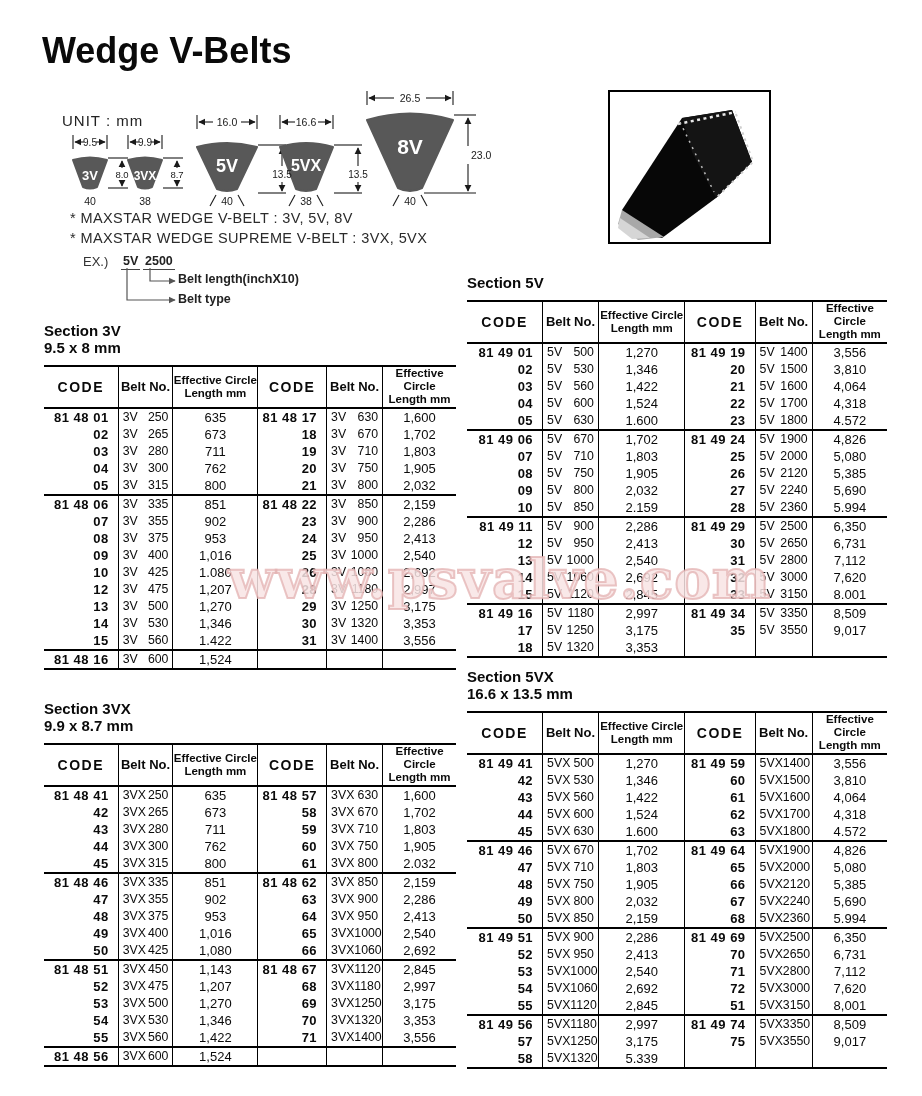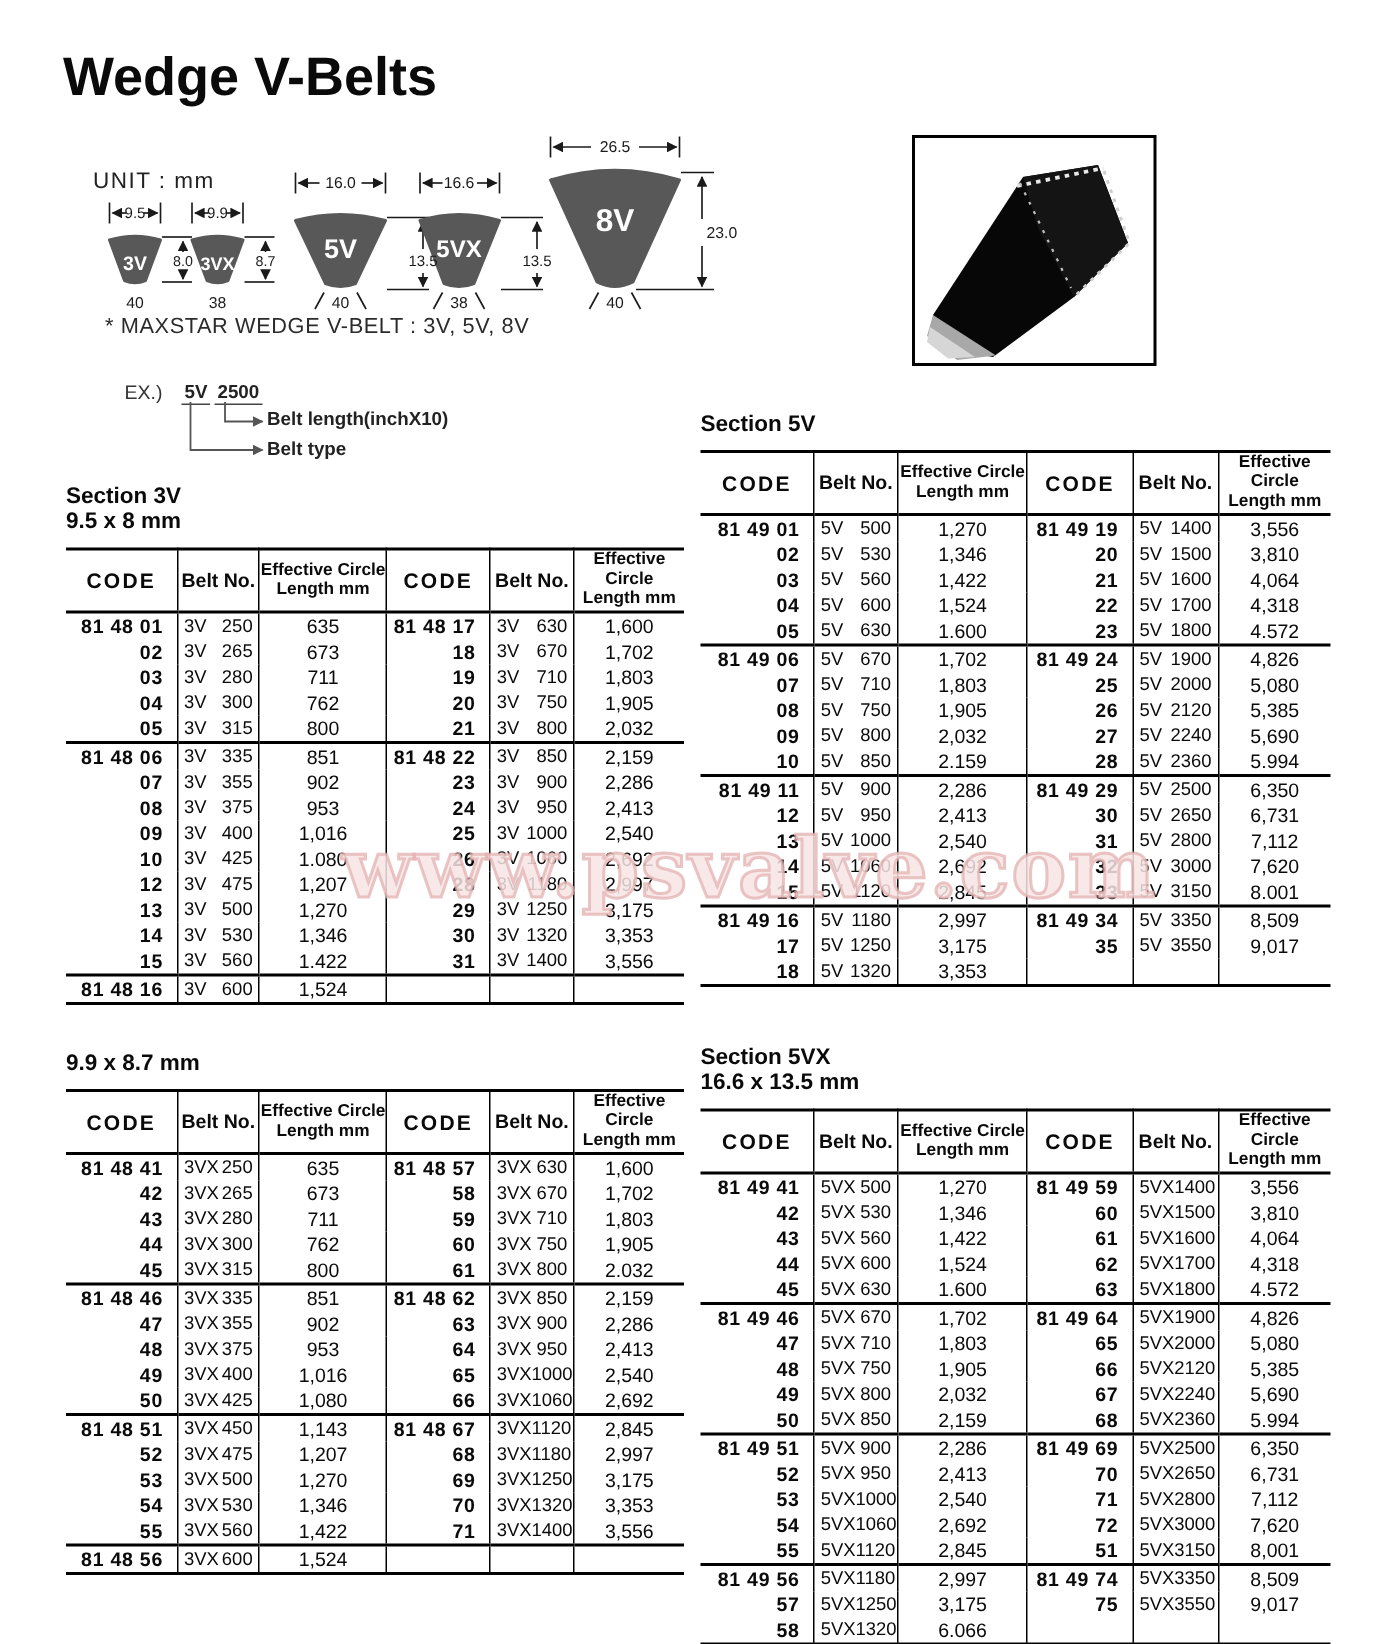--- a/index.html
+++ b/index.html
@@ -19,21 +19,21 @@
   .ex-note{font-size:12.5px;font-weight:600;color:#222;}
   .ex-note-len{left:178px;top:272px;} .ex-note-type{left:178px;top:292px;}
   .photo-box{left:608px;top:90px;width:159px;height:150px;border:2px solid #000;background:#fff;}
   .diagram-svg{left:50px;top:88px;}
   .ex-svg{left:118px;top:264px;}
   
   .tblwrap{position:absolute;}
   .t3v{left:44px;top:322px;width:412px;}
   .t5v{left:467px;top:274px;width:420px;}
   .t3vx{left:44px;top:700px;width:412px;}
-  .t5vx{left:467px;top:668px;width:420px;margin-top:28px;}
+  .t5vx{left:467px;top:668px;width:420px;}
   .tbl-title{font-weight:bold;font-size:15px;line-height:17px;color:#0a0a0a;}
   .belt-table{border-collapse:collapse;width:100%;table-layout:fixed;margin-top:9px;
               border-top:2px solid #000;border-bottom:2px solid #000;}
   .belt-table th{border-bottom:2px solid #000;font-weight:bold;height:36px;vertical-align:middle;
                  text-align:center;padding:0;color:#0a0a0a;}
   .belt-table th.h0{font-size:14px;letter-spacing:1.5px;}
   .belt-table th.h1{font-size:13px;}
   .belt-table th.h2{font-size:11.5px;line-height:1.15;white-space:pre-line;}
   .belt-table th:not(:first-child),.belt-table td:not(:first-child){border-left:1.5px solid #000;}
   .belt-table td{height:17px;font-size:13px;padding:0;vertical-align:middle;color:#0a0a0a;}
@@ -154,20 +154,21 @@
       <polygon points="72,26 122,18 142,70 106,106 82,60" fill="#141414"></polygon>
       <path d="M68,32 L126,20" stroke="#e8e8e8" stroke-width="2.5" stroke-dasharray="3,3.5" fill="none"></path>
       <path d="M126,22 L143,70 L107,105" stroke="#cfcfcf" stroke-width="2" stroke-dasharray="2.5,4" fill="none"></path>
       <path d="M70,30 L104,100" stroke="#bdbdbd" stroke-width="1.5" stroke-dasharray="2,5" fill="none"></path>
       <polygon points="12,118 54,145 28,148 8,132" fill="#a8a8a8"></polygon>
       <polygon points="10,126 40,146 22,147 8,136" fill="#d6d6d6"></polygon>
     </svg>
   </div>
 
   <div class="abs note note-1">* MAXSTAR WEDGE V-BELT : 3V, 5V, 8V</div>
+  <div class="abs note note-2">* MAXSTAR WEDGE SUPREME V-BELT : 3VX, 5VX</div>
 
   <div class="abs ex-label">EX.)</div>
   <div class="abs ex-type">5V</div>
   <div class="abs ex-len">2500</div>
   <svg class="abs ex-svg" width="64" height="56" viewBox="0 0 64 56">
     <defs>
       <marker id="ar2" viewBox="0 0 10 10" refX="9" refY="5" markerWidth="6" markerHeight="6" orient="auto">
         <path d="M0,0L10,5L0,10z" fill="#555"></path>
       </marker>
     </defs>
@@ -816,20 +817,21 @@
               <td class="len">3,353</td>
               <td class="code"></td>
               <td class="belt"></td>
               <td class="len"></td>
             </tr>
           </tbody>
         </table>
       </div>
   </div>
   <div class="tblwrap t3vx">
+    <div class="tbl-title">Section 3VX</div>
     <div class="tbl-title">9.9 x 8.7 mm</div>
     <div>
         <table class="belt-table">
           <colgroup>
             <col style="width: 18%;">
             <col style="width: 13.3%;">
             <col style="width: 20.6%;">
             <col style="width: 16.7%;">
             <col style="width: 13.6%;">
             <col style="width: 17.8%;">
@@ -1467,21 +1469,21 @@
               <td class="len">9,017</td>
             </tr>
             <tr>
               <td class="code">58</td>
               <td class="belt">
                 <span class="bi">
                   <span>5VX</span>
                   <span class="bn">1320</span>
                 </span>
               </td>
-              <td class="len">6.066</td>
+              <td class="len">5.339</td>
               <td class="code"></td>
               <td class="belt"></td>
               <td class="len"></td>
             </tr>
           </tbody>
         </table>
       </div>
   </div>
 
   <div class="abs watermark">www.psvalve.com</div>

